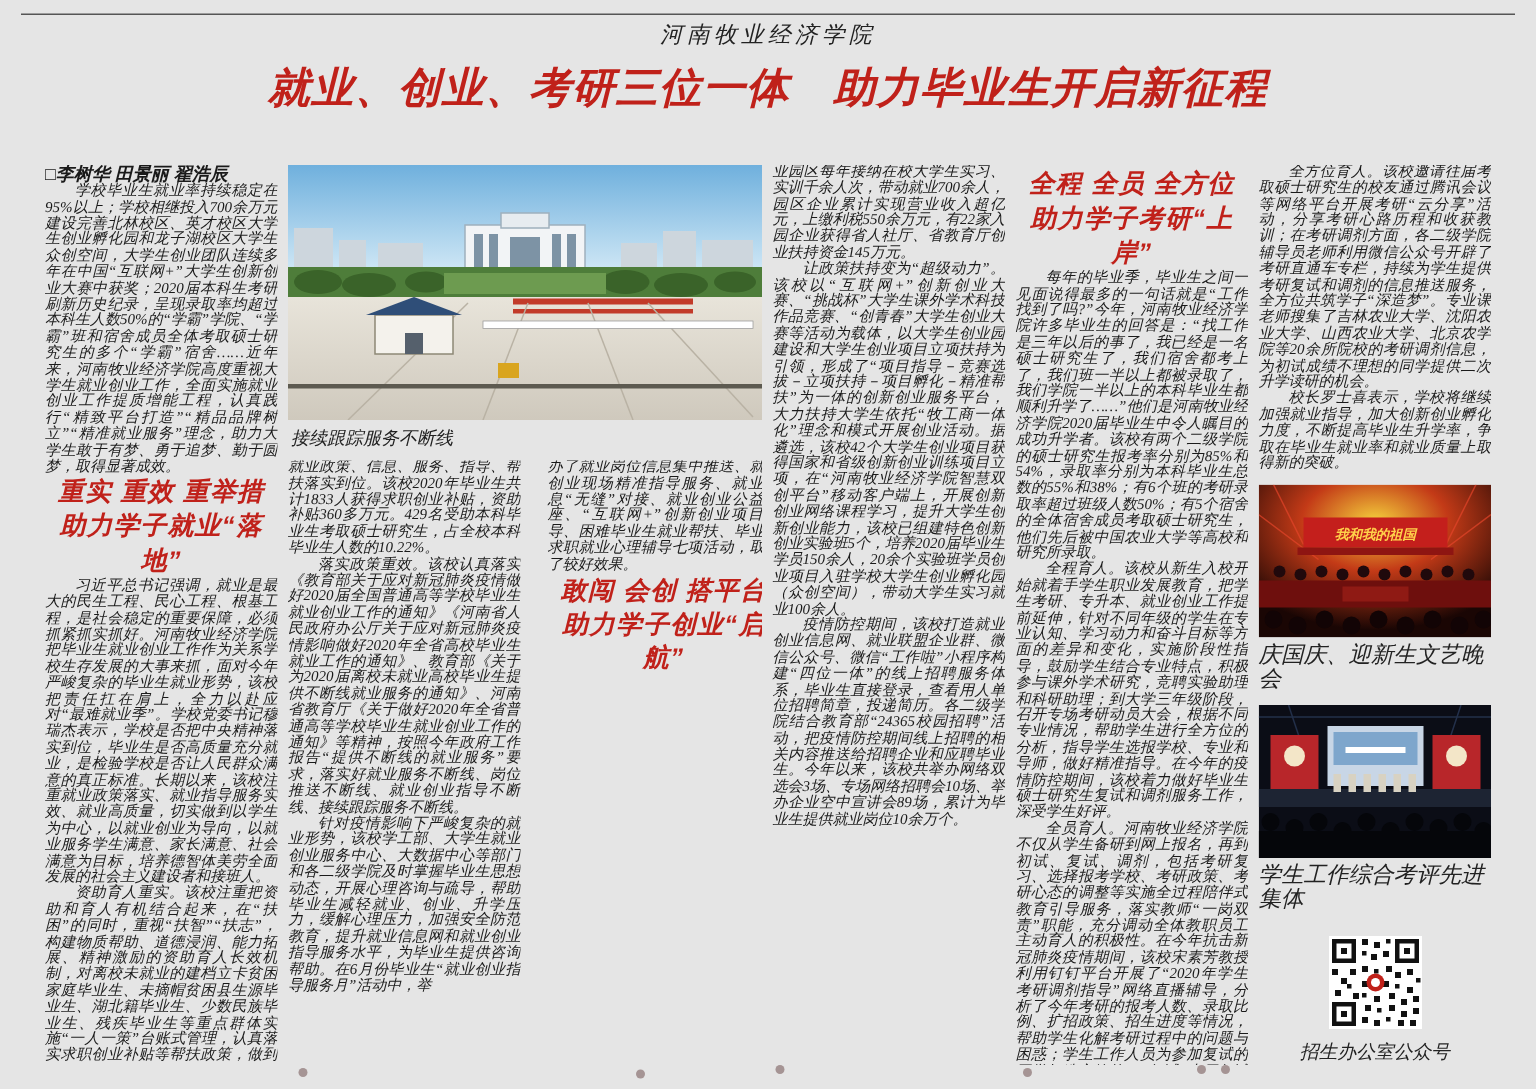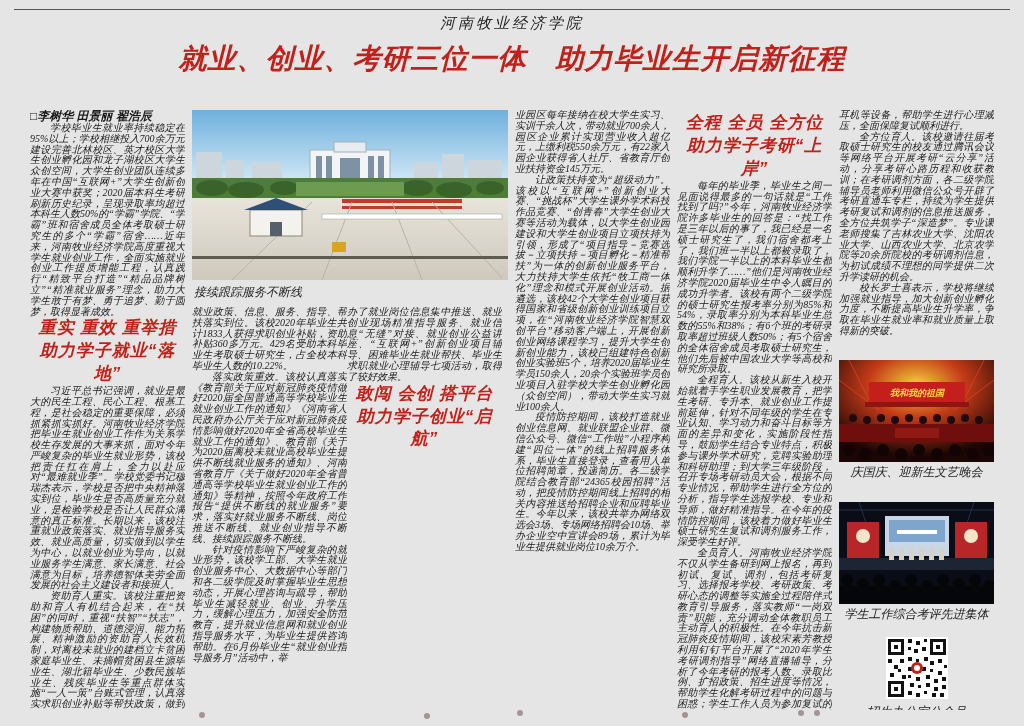--- a/index.html
+++ b/index.html
@@ -10,35 +10,35 @@
           font-family:"Liberation Sans","DejaVu Sans",sans-serif;
           font-size:15px;letter-spacing:3px;color:#222;}
   .headline{position:absolute;top:40px;left:0;right:0;text-align:center;
             font-family:"Liberation Sans","DejaVu Sans",sans-serif;
             font-size:28px;font-weight:900;letter-spacing:1px;color:var(--accent,#c01e1a);
             white-space:nowrap;}
   .content{position:absolute;top:110px;left:30px;right:30px;bottom:16px;display:flex;gap:7px;}
   .col{flex:none;width:155px;height:600px;overflow:hidden;text-align:justify;
        font-size:10px;line-height:1.08;}
   .mid{flex:none;width:316px;height:600px;overflow:hidden;}
-  .midcols{display:flex;gap:0;margin-top:6px;}
+  .midcols{display:flex;gap:18px;margin-top:6px;}
   .midcols .col{height:408px;}
   .col p{margin:0;text-indent:2em;}
   .col p.cont{text-indent:0;}
   .byline{font-family:"Liberation Sans","DejaVu Sans",sans-serif;font-weight:bold;
           font-size:12px;margin:0 0 10px 0;text-indent:0 !important;}
   .subhead{font-family:"Liberation Sans","DejaVu Sans",sans-serif;color:var(--accent,#c01e1a);
            font-weight:bold;font-size:17px;line-height:1.35;text-align:center;
            margin:12px 0 10px 0;text-indent:0 !important;letter-spacing:1px;}
   .photo-frame{width:316px;height:170px;overflow:hidden;background:#9cc4e0;}
   .photo-caption{font-family:"Liberation Sans","DejaVu Sans",sans-serif;
                  font-size:12px;color:#222;margin:4px 0 2px 2px;text-align:left;}
-  .rcol-photo{width:155px;height:102px;overflow:hidden;margin-top:23px;}
+  .rcol-photo{width:155px;height:102px;overflow:hidden;margin-top:8px;}
   .rcol-caption{font-family:"Liberation Sans","DejaVu Sans",sans-serif;
-                font-size:12px;color:#222;margin:4px 0 2px 0;text-align:center;}
+                font-size:15px;color:#222;margin:4px 0 2px 0;text-align:left;}
   .qr-wrap{width:155px;text-align:center;margin-top:16px;}
   .qr-caption{font-family:"Liberation Sans","DejaVu Sans",sans-serif;
               font-size:12.5px;color:#222;margin-top:5px;text-align:center;}
   .dot{position:absolute;width:6px;height:6px;border-radius:50%;background:#a59494;}
 </style>
 </head>
 <body>
 
 <div class="page">
   <div class="top-rule"></div>
@@ -149,21 +149,20 @@
       <p class="subhead" style="margin-top:2px;">
         <span>全程 全员 全方位</span><br>
         <span>助力学子考研“上岸”</span>
       </p>
       <p>每年的毕业季，毕业生之间一见面说得最多的一句话就是“工作找到了吗?”今年，河南牧业经济学院许多毕业生的回答是：“找工作是三年以后的事了，我已经是一名硕士研究生了，我们宿舍都考上了，我们班一半以上都被录取了，我们学院一半以上的本科毕业生都顺利升学了……”他们是河南牧业经济学院2020届毕业生中令人瞩目的成功升学者。该校有两个二级学院的硕士研究生报考率分别为85%和54%，录取率分别为本科毕业生总数的55%和38%；有6个班的考研录取率超过班级人数50%；有5个宿舍的全体宿舍成员考取硕士研究生，他们先后被中国农业大学等高校和研究所录取。</p>
       <p>全程育人。该校从新生入校开始就着手学生职业发展教育，把学生考研、专升本、就业创业工作提前延伸，针对不同年级的学生在专业认知、学习动力和奋斗目标等方面的差异和变化，实施阶段性指导，鼓励学生结合专业特点，积极参与课外学术研究，竞聘实验助理和科研助理；到大学三年级阶段，召开专场考研动员大会，根据不同专业情况，帮助学生进行全方位的分析，指导学生选报学校、专业和导师，做好精准指导。在今年的疫情防控期间，该校着力做好毕业生硕士研究生复试和调剂服务工作，深受学生好评。</p>
       <p>全员育人。河南牧业经济学院不仅从学生备研到网上报名，再到初试、复试、调剂，包括考研复习、选择报考学校、考研政策、考研心态的调整等实施全过程陪伴式教育引导服务，落实教师“一岗双责”职能，充分调动全体教职员工主动育人的积极性。在今年抗击新冠肺炎疫情期间，该校宋素芳教授利用钉钉平台开展了“2020年学生考研调剂指导”网络直播辅导，分析了今年考研的报考人数、录取比例、扩招政策、招生进度等情况，帮助学生化解考研过程中的问题与困惑；学生工作人员为参加复试的同学打造安静的“云复试”专用复试间，在复试开始前，老师主动为复试学生调适好网络，摆好手机支架、调适好转换器、</p>
     </div>
 
     <div class="col">
-      <p class="cont">耳机等设备，帮助学生进行心理减压，全面保障复试顺利进行。</p>
       <p>全方位育人。该校邀请往届考取硕士研究生的校友通过腾讯会议等网络平台开展考研“云分享”活动，分享考研心路历程和收获教训；在考研调剂方面，各二级学院辅导员老师利用微信公众号开辟了考研直通车专栏，持续为学生提供考研复试和调剂的信息推送服务，全方位共筑学子“深造梦”。专业课老师搜集了吉林农业大学、沈阳农业大学、山西农业大学、北京农学院等20余所院校的考研调剂信息，为初试成绩不理想的同学提供二次升学读研的机会。</p>
       <p>校长罗士喜表示，学校将继续加强就业指导，加大创新创业孵化力度，不断提高毕业生升学率，争取在毕业生就业率和就业质量上取得新的突破。</p>
 
       <div class="rcol-photo">
         <svg width="155" height="102" xmlns="http://www.w3.org/2000/svg">
           <defs>
             <radialGradient id="glow" cx="0.5" cy="0.25" r="0.7">
               <stop offset="0" stop-color="#f5d23c"></stop>
                 <stop offset="0.45" stop-color="#c33a17"></stop>
               <stop offset="1" stop-color="#1a0604"></stop>

